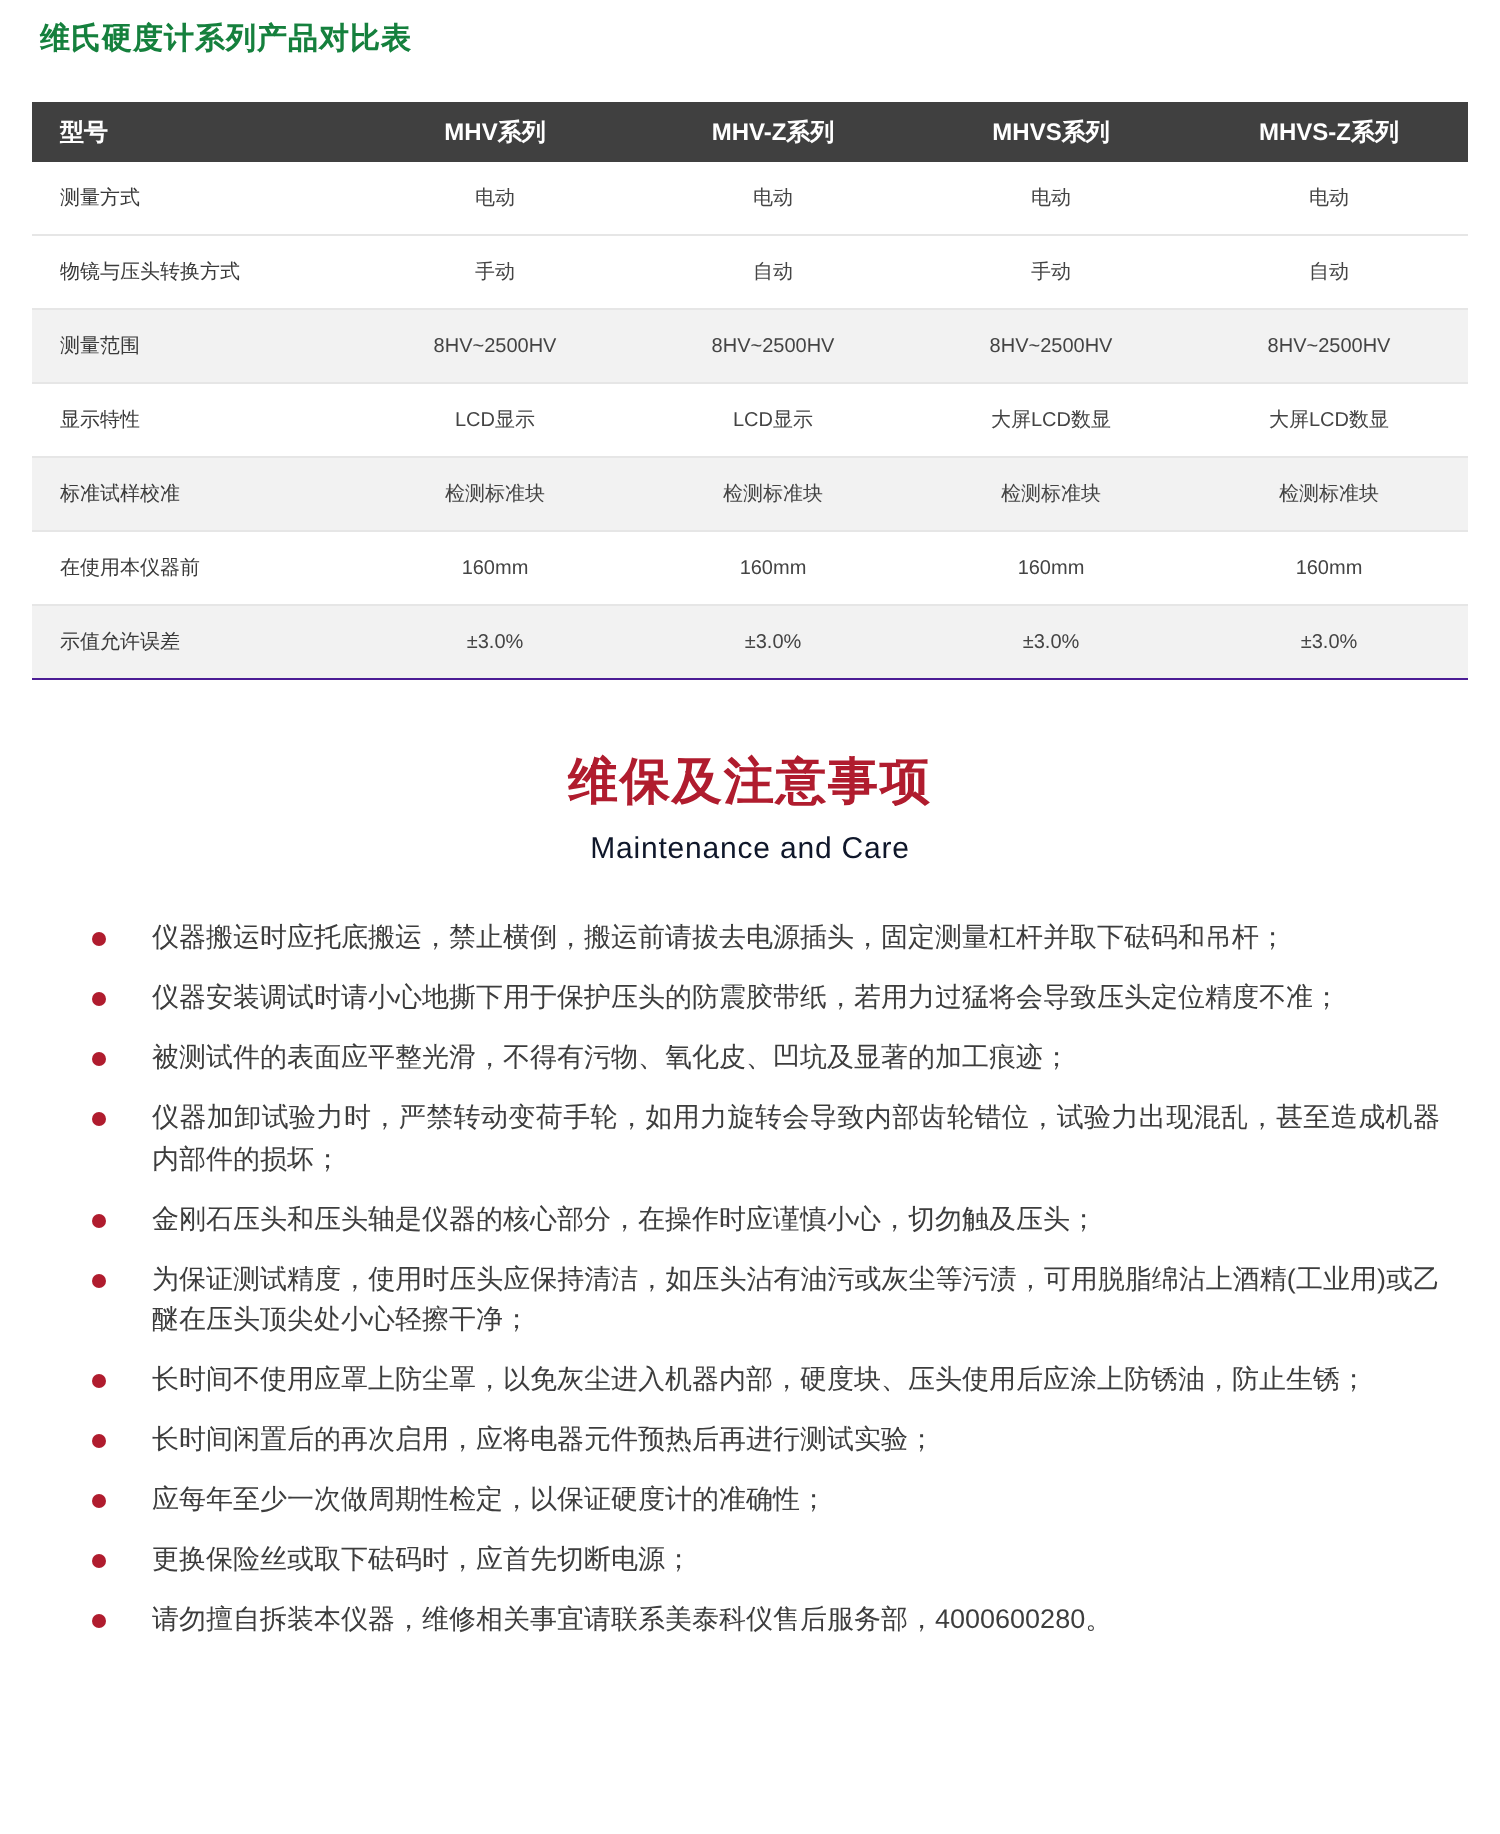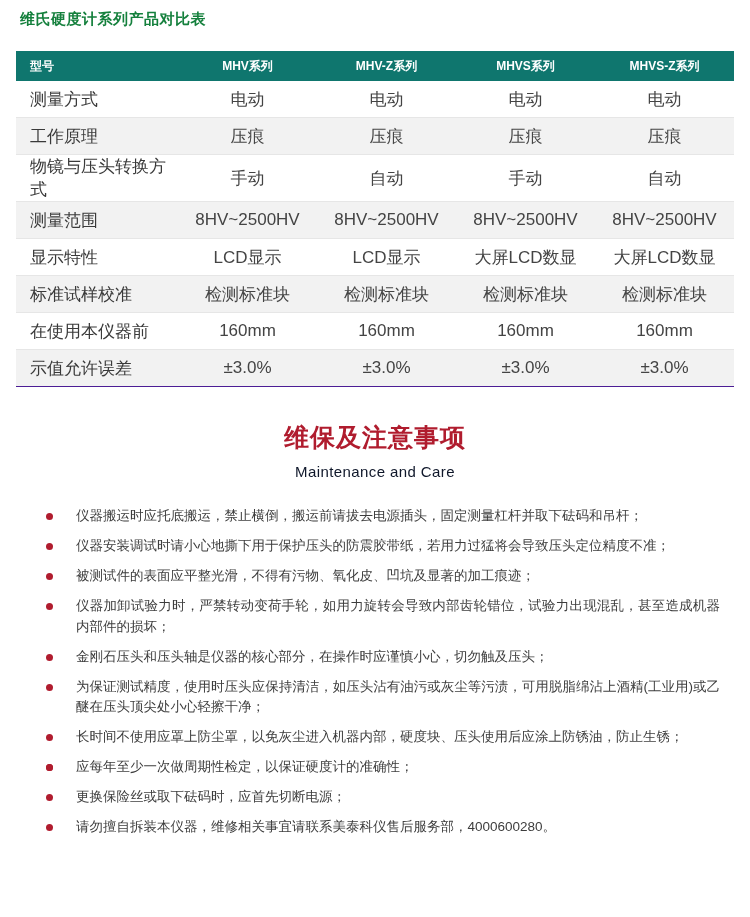--- a/index.html
+++ b/index.html
@@ -32,40 +32,40 @@
     border-collapse: collapse;
     table-layout: fixed;
     font-size: 11.5px;
   }
   table.compare col.c0 { width: 162px; }
   table.compare col.c1,
   table.compare col.c2,
   table.compare col.c3,
   table.compare col.c4 { width: 139px; }
   table.compare thead th {
-    background: #0f766e;
+    background: #404040;
     color: #ffffff;
     font-weight: bold;
     font-size: 12px;
     height: 30px;
     text-align: center;
     padding: 0 6px;
     border: none;
   }
   table.compare thead th.first {
     text-align: left;
     padding-left: 14px;
   }
   table.compare tbody td {
     height: 36px;
     text-align: center;
     color: #444444;
     border-bottom: 1px solid #e6e6e6;
     padding: 0 6px;
-    font-size: 17px;
+    font-size: 10px;
   }
   table.compare tbody td.first {
     text-align: left;
     padding-left: 14px;
     color: #3a3a3a;
   }
   table.compare tbody tr.odd td {
     background: #ffffff;
   }
   table.compare tbody tr.even td {
@@ -144,27 +144,20 @@
       </tr>
     </thead>
     <tbody>
       <tr class="odd">
         <td class="first">测量方式</td>
         <td>电动</td>
         <td>电动</td>
         <td>电动</td>
         <td>电动</td>
       </tr>
-      <tr class="even">
-        <td class="first">工作原理</td>
-        <td>压痕</td>
-        <td>压痕</td>
-        <td>压痕</td>
-        <td>压痕</td>
-      </tr>
       <tr class="odd">
         <td class="first">物镜与压头转换方式</td>
         <td>手动</td>
         <td>自动</td>
         <td>手动</td>
         <td>自动</td>
       </tr>
       <tr class="even">
         <td class="first">测量范围</td>
         <td>8HV~2500HV</td>
@@ -208,20 +201,20 @@
     <div class="maint-subtitle">Maintenance and Care</div>
 
     <ul class="notes">
       <li><span class="bullet"></span><span>仪器搬运时应托底搬运，禁止横倒，搬运前请拔去电源插头，固定测量杠杆并取下砝码和吊杆；</span></li>
       <li><span class="bullet"></span><span>仪器安装调试时请小心地撕下用于保护压头的防震胶带纸，若用力过猛将会导致压头定位精度不准；</span></li>
       <li><span class="bullet"></span><span>被测试件的表面应平整光滑，不得有污物、氧化皮、凹坑及显著的加工痕迹；</span></li>
       <li><span class="bullet"></span><span>仪器加卸试验力时，严禁转动变荷手轮，如用力旋转会导致内部齿轮错位，试验力出现混乱，甚至造成机器内部件的损坏；</span></li>
       <li><span class="bullet"></span><span>金刚石压头和压头轴是仪器的核心部分，在操作时应谨慎小心，切勿触及压头；</span></li>
       <li><span class="bullet"></span><span>为保证测试精度，使用时压头应保持清洁，如压头沾有油污或灰尘等污渍，可用脱脂绵沾上酒精(工业用)或乙醚在压头顶尖处小心轻擦干净；</span></li>
       <li><span class="bullet"></span><span>长时间不使用应罩上防尘罩，以免灰尘进入机器内部，硬度块、压头使用后应涂上防锈油，防止生锈；</span></li>
-      <li><span class="bullet"></span></li>
+      <li><span class="bullet"></span><span>长时间闲置后的再次启用，应将电器元件预热后再进行测试实验；</span></li>
       <li><span class="bullet"></span><span>应每年至少一次做周期性检定，以保证硬度计的准确性；</span></li>
       <li><span class="bullet"></span><span>更换保险丝或取下砝码时，应首先切断电源；</span></li>
       <li><span class="bullet"></span><span>请勿擅自拆装本仪器，维修相关事宜请联系美泰科仪售后服务部，4000600280。</span></li>
     </ul>
   </div>
 
 </div>
 
 </body></html>

